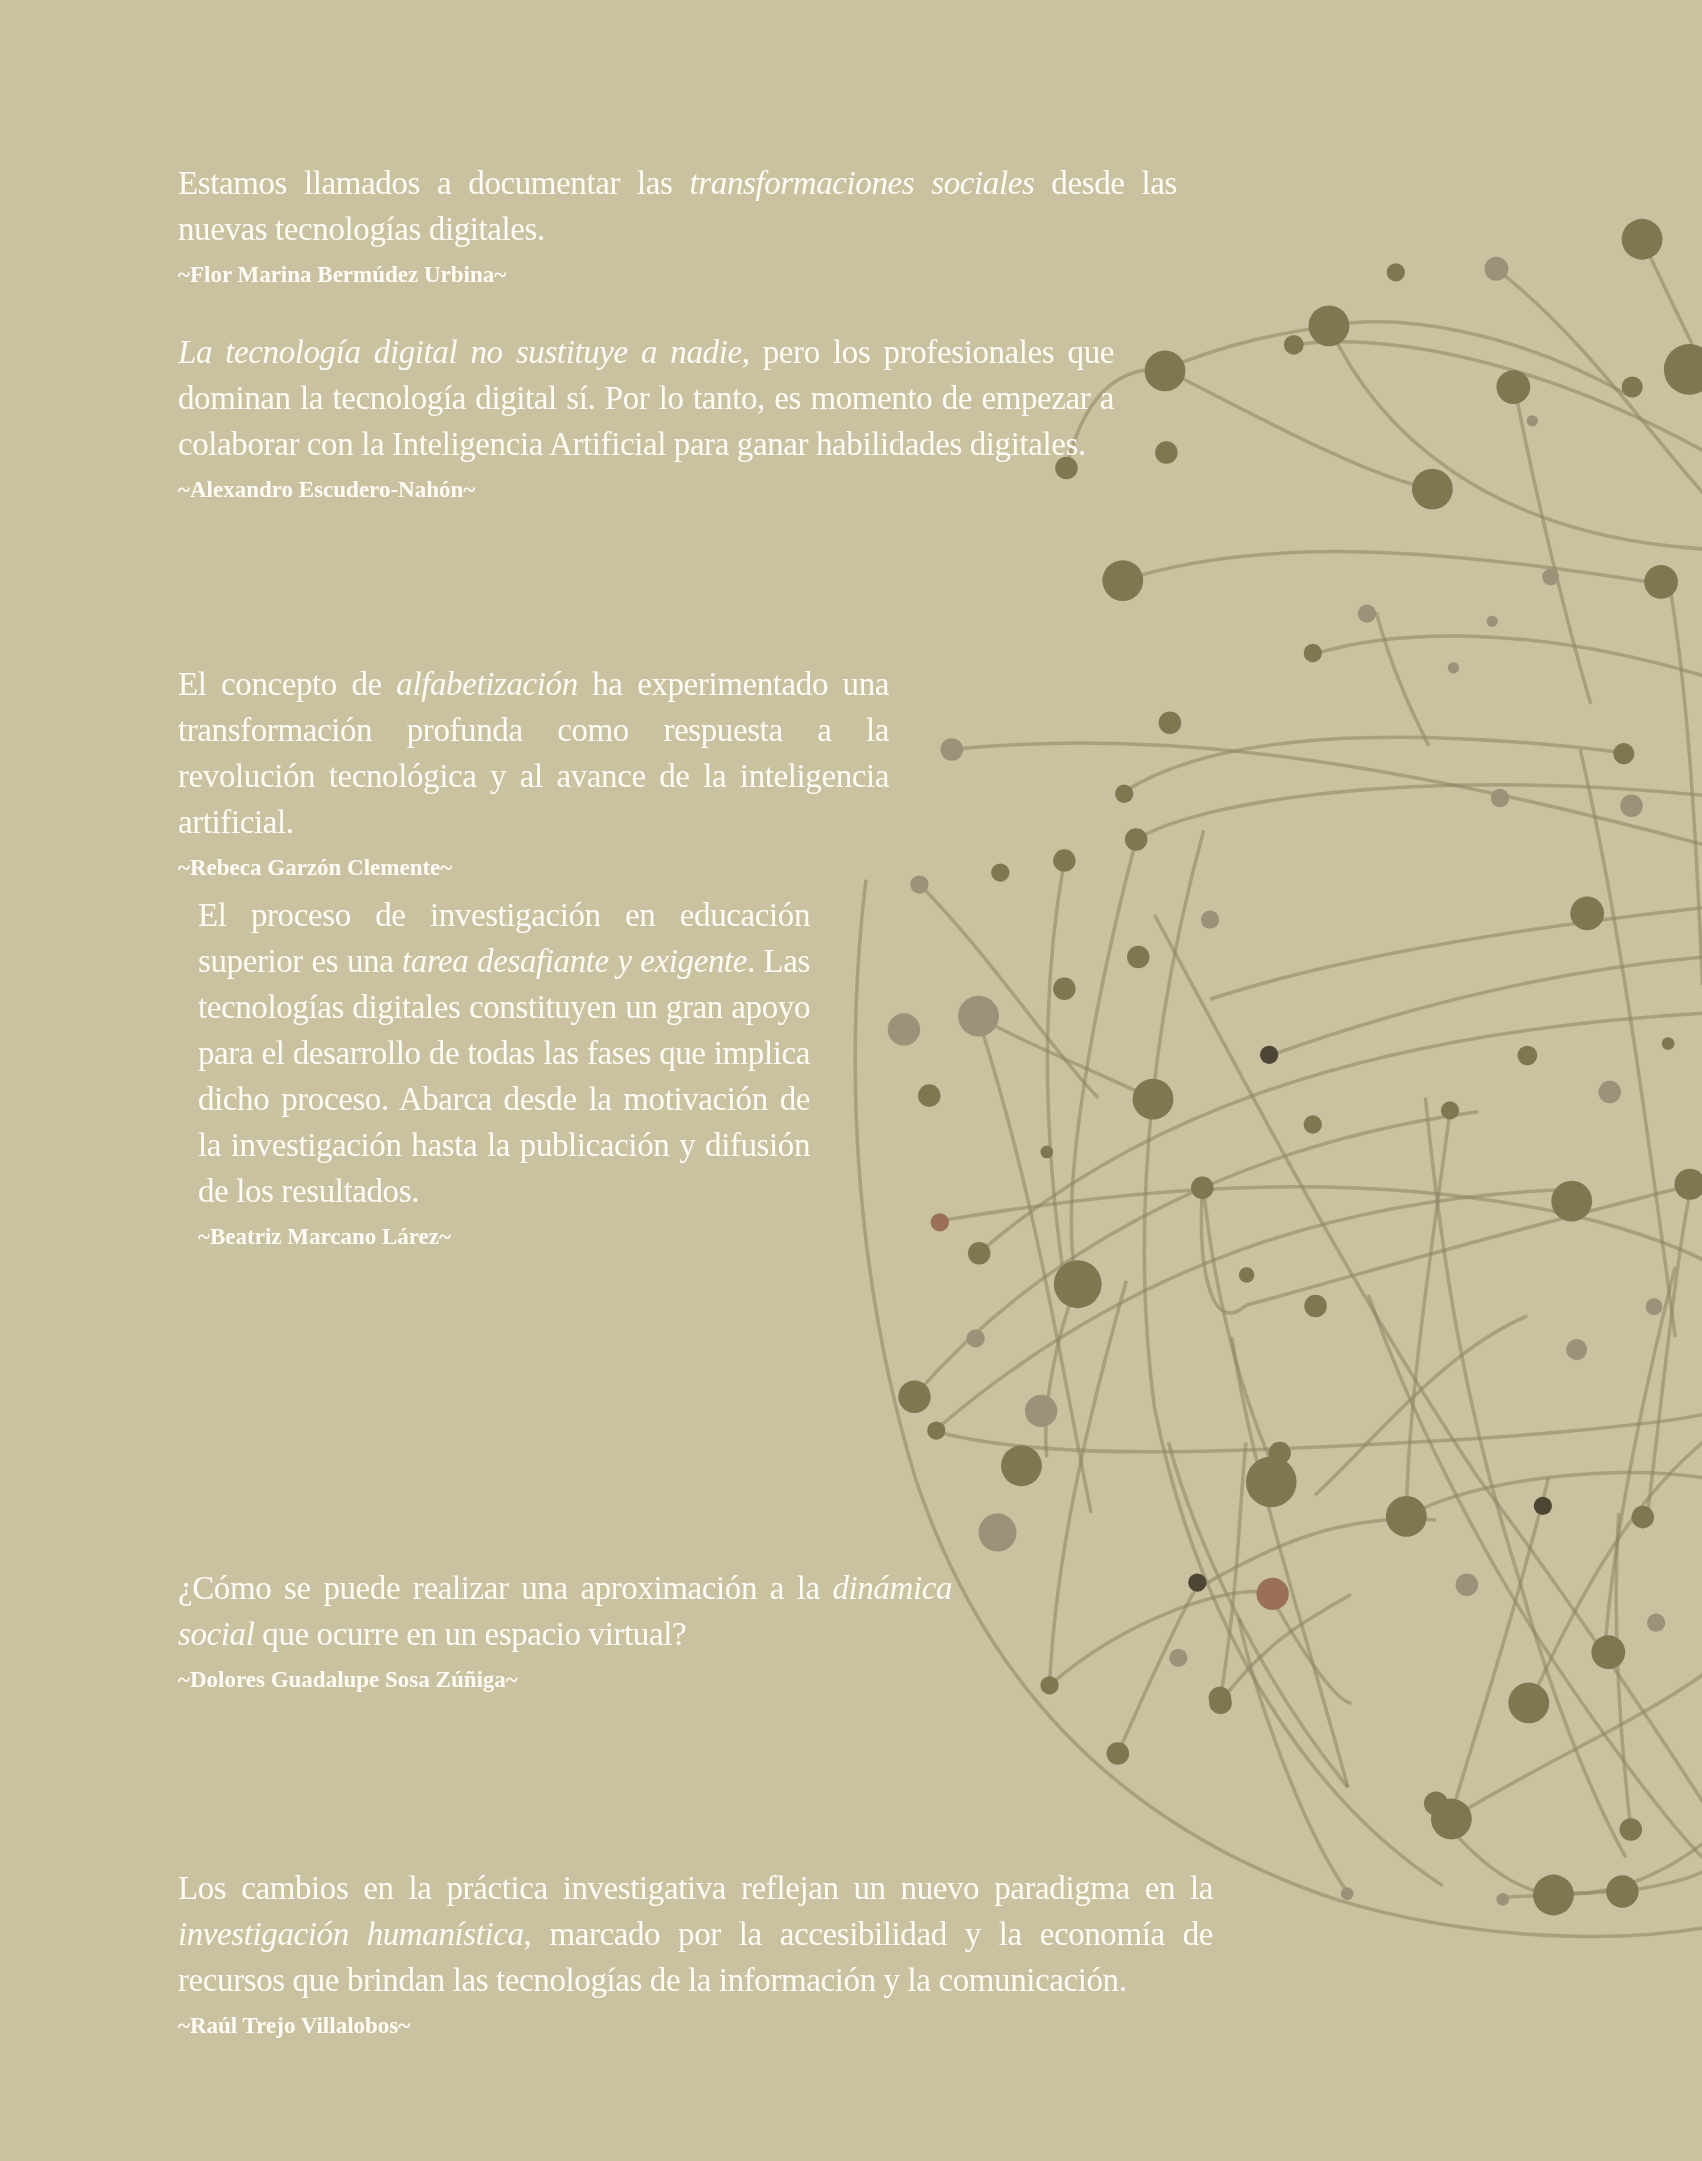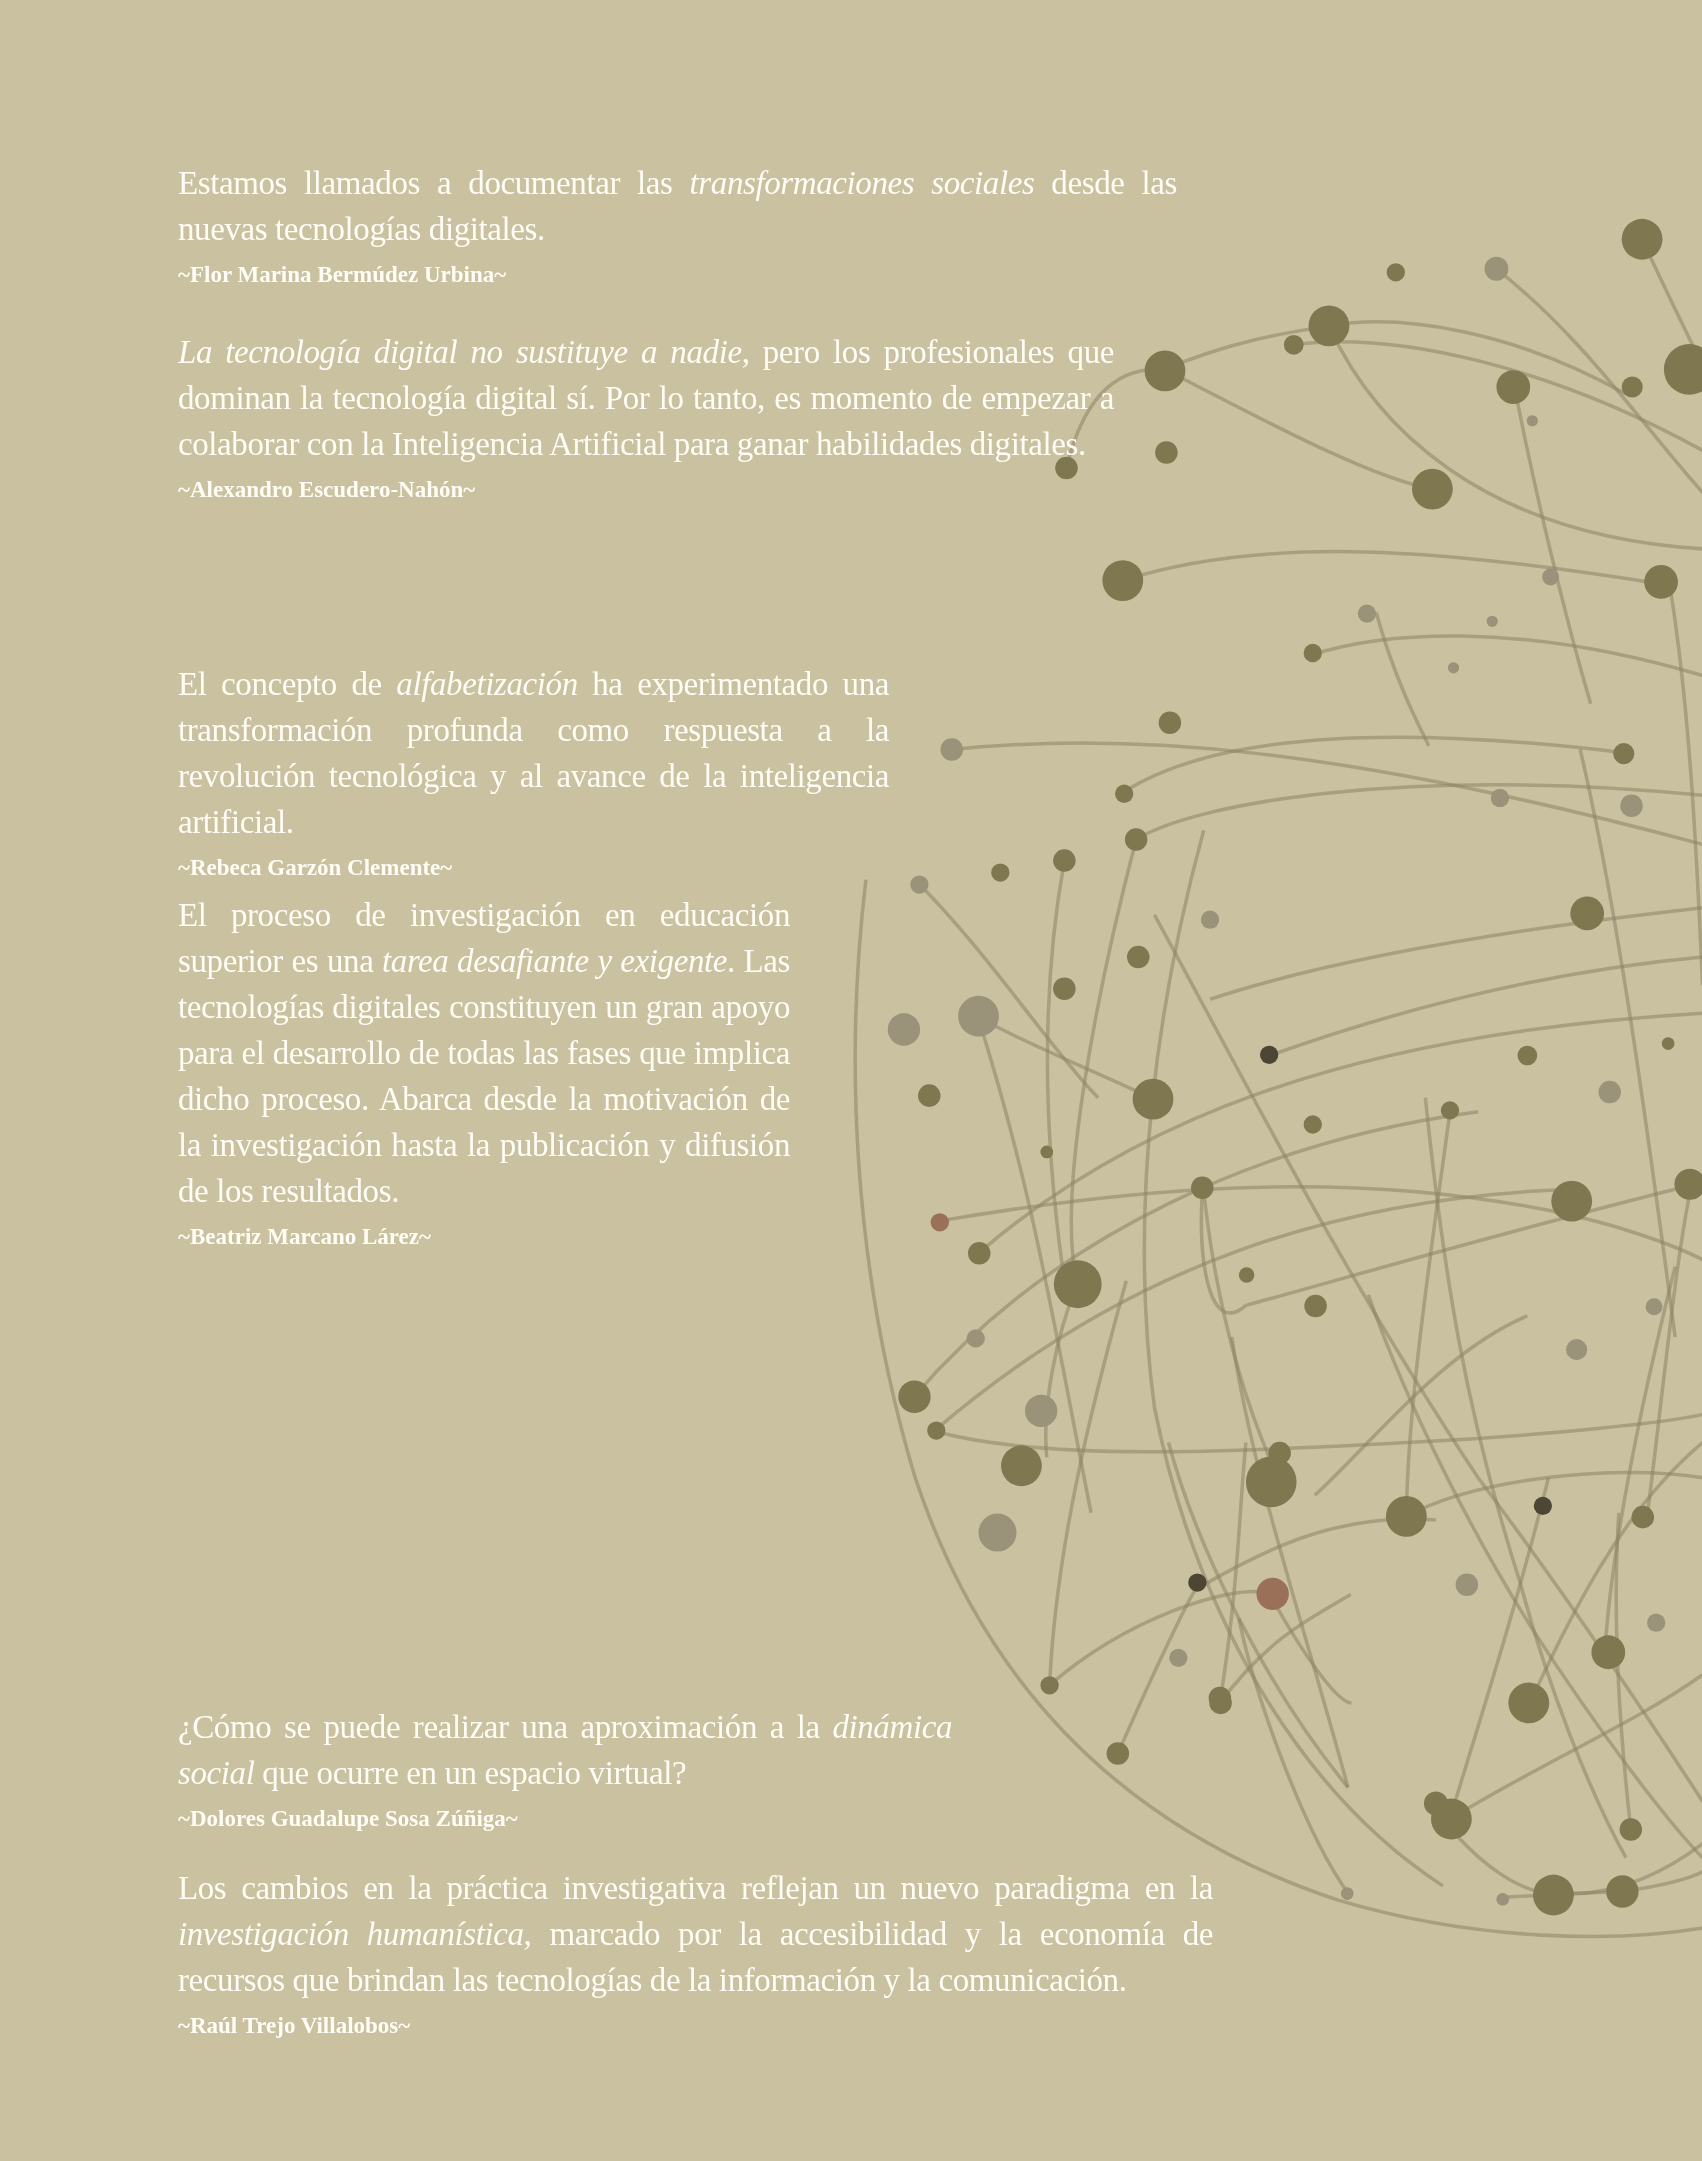--- a/index.html
+++ b/index.html
@@ -188,27 +188,27 @@
     <div class="quote-author">~Flor Marina Bermúdez Urbina~</div>
   </div>
   <div class="quote" style="top: 169px; width: 936px;">
     <div class="quote-text"><em>La tecnología digital no sustituye a nadie</em><span>, pero los profesionales que dominan la tecnología digital sí. Por lo tanto, es momento de empezar a colaborar con la Inteligencia Artificial para ganar habilidades digitales.</span></div>
     <div class="quote-author">~Alexandro Escudero-Nahón~</div>
   </div>
   <div class="quote" style="top: 457px; width: 711px; margin-top: 44px;">
     <div class="quote-text"><span>El concepto de </span><em>alfabetización</em><span> ha experimentado una transformación profunda como respuesta a la revolución tecnológica y al avance de la inteligencia artificial.</span></div>
     <div class="quote-author">~Rebeca Garzón Clemente~</div>
   </div>
-  <div class="quote" style="top: 732px; width: 612px;">
+  <div class="quote" style="top: 732px; width: 612px; margin-left: 20px;">
     <div class="quote-text"><span>El proceso de investigación en educación superior es una </span><em>tarea desafiante y exigente</em><span>. Las tecnologías digitales constituyen un gran apoyo para el desarrollo de todas las fases que implica dicho proceso. Abarca desde la motivación de la investigación hasta la publicación y difusión de los resultados.</span></div>
     <div class="quote-author">~Beatriz Marcano Lárez~</div>
   </div>
   <div class="quote" style="top: 1189px; width: 665px;">
   </div>
-  <div class="quote" style="top: 1544px; width: 774px;">
+  <div class="quote" style="top: 1405px; width: 774px;">
     <div class="quote-text"><span>¿Cómo se puede realizar una aproximación a la </span><em>dinámica social</em><span> que ocurre en un espacio virtual?</span></div>
     <div class="quote-author">~Dolores Guadalupe Sosa Zúñiga~</div>
   </div>
   <div class="quote" style="top: 1705px; width: 1035px;">
     <div class="quote-text"><span>Los cambios en la práctica investigativa reflejan un nuevo paradigma en la </span><em>investigación humanística</em><span>, marcado por la accesibilidad y la economía de recursos que brindan las tecnologías de la información y la comunicación.</span></div>
     <div class="quote-author">~Raúl Trejo Villalobos~</div>
   </div>
 </div>
 
 

